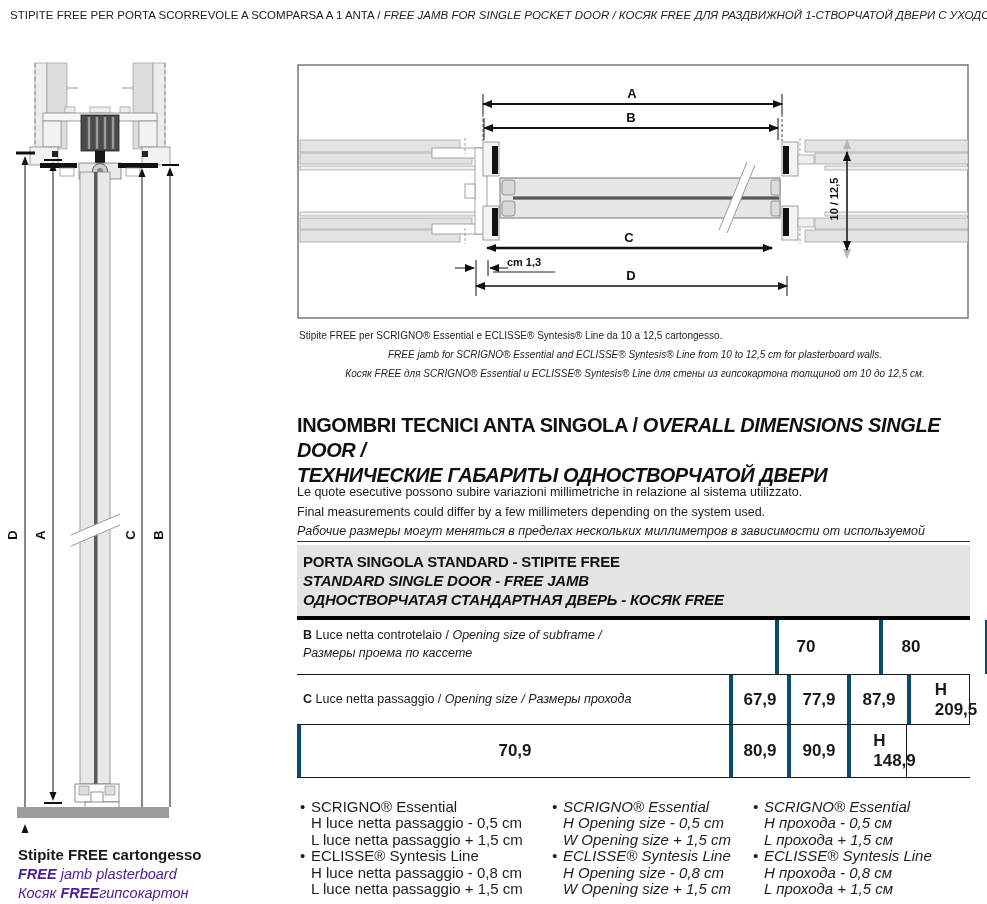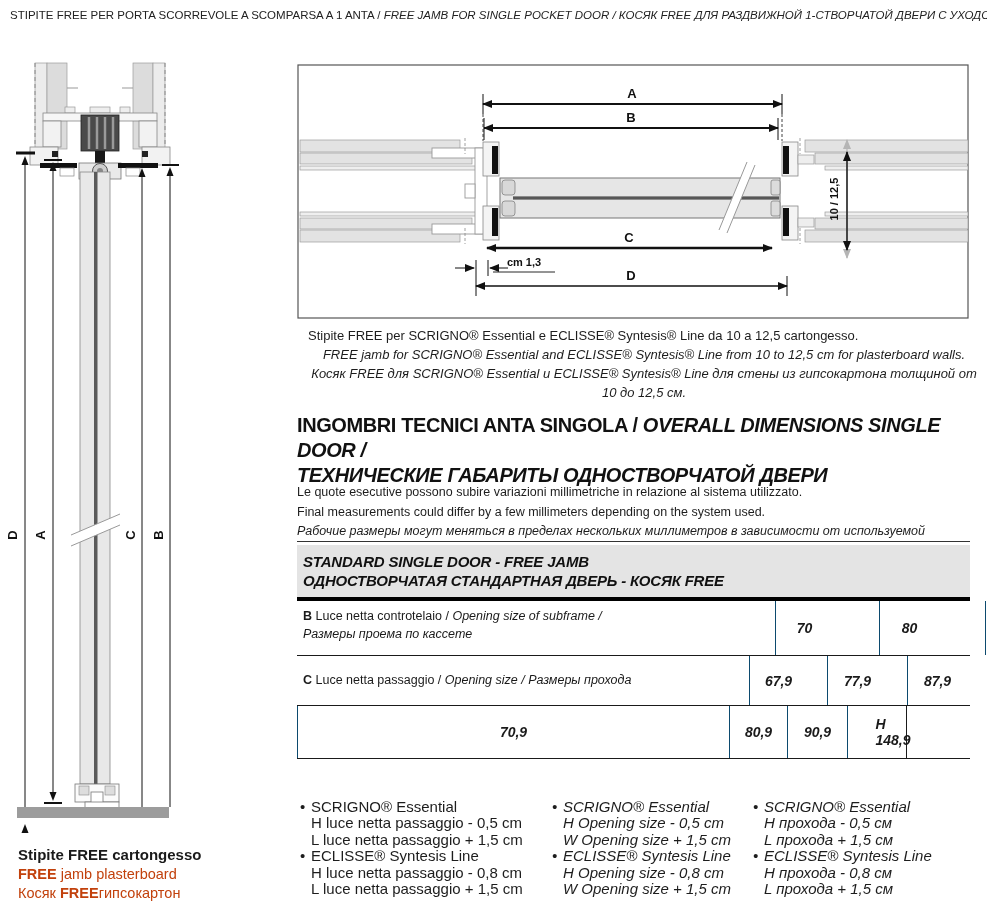--- a/index.html
+++ b/index.html
@@ -6,56 +6,56 @@
   body{
     width:987px;height:904px;position:relative;background:#ffffff;
     font-family:"Liberation Sans","DejaVu Sans",sans-serif;color:#1a1a1a;
     overflow:hidden;
   }
   .abs{position:absolute;}
   
   .top-header{left:10px;top:9px;font-size:11.5px;letter-spacing:0px;color:#222;white-space:nowrap;}
   .top-header .em{font-style:italic;}
   
-  .caption{left:308px;top:326px;width:672px;font-size:13px;line-height:19px;color:#1d1d1d;}
+  .caption{left:299px;top:326px;width:672px;font-size:10px;line-height:19px;color:#1d1d1d;}
   .caption .em{font-style:italic;text-align:center;}
   
   .heading{left:297px;top:413px;width:688px;font-size:20px;font-weight:bold;line-height:25px;letter-spacing:-0.4px;color:#111;}
   .heading .em{font-style:italic;}
   
   .notes{left:297px;top:483px;width:688px;font-size:12.5px;line-height:19.5px;color:#1d1d1d;}
   .notes .em{font-style:italic;}
   
   .tblwrap{left:297px;top:541px;width:673px;border-top:1px solid #333;}
   .tbl-title{margin-top:3px;background:#e4e4e4;border-bottom:4px solid #000;padding:7px 8px 7px 6px;
     font-size:15px;font-weight:bold;line-height:19px;letter-spacing:-0.2px;color:#111;}
   .tbl-title .em{font-style:italic;}
   .trow{display:grid;grid-template-columns:432px 58px 60px 60px 63px;border-bottom:1px solid #1a1a1a;}
   .trow .lab{font-size:12.5px;line-height:17.5px;padding:7px 8px 0 6px;}
   .trow .lab.mid{display:flex;align-items:center;padding-top:0;}
   .trow .lab b{font-weight:bold;}
   .trow .lab .em{font-style:italic;}
   .trow .val{display:flex;align-items:center;justify-content:center;
-    font-size:14px;font-weight:bold;border-left:1px solid #0c4a6e;font-style:italic;}
+    font-size:17px;font-weight:bold;border-left:4px solid #0c4a6e;}
   .trow .val:last-child{border-right:1px solid #1a1a1a;padding-left:32px;}
-  .h54{height:54px;gap:46px;} .h49{height:49px;gap:20px;} .h52{height:52px;}
+  .h54{height:54px;gap:46px;} .h49{height:49px;} .h52{height:52px;}
   
   .legend{left:300px;top:799px;width:680px;display:flex;font-size:15px;line-height:16.4px;color:#1d1d1d;}
   .lg-col{width:252px;}
   .lg-col.c2{width:201px;}
   .lg-col.c3{width:225px;}
   .lg-col.em{font-style:italic;}
   .lg-item{padding-left:11px;}
   .lg-brand{padding-left:0;}
   .blt{display:inline-block;width:11px;margin-left:0;}
   
   .footer{left:18px;top:845px;font-size:15px;line-height:19.5px;}
   .footer .l1{color:#1a1a1a;font-weight:bold;}
   .footer .l1 .xb{font-weight:900;}
-  .footer .l2{color:#c2410c;font-size:14.5px;}
+  .footer .l2{color:#4c1d95;font-style:italic;font-size:14.5px;}
   .footer .l2 b{font-weight:bold;}
   svg text{font-family:"Liberation Sans","DejaVu Sans",sans-serif;}
   .dimlab{font-size:13px;font-weight:bold;fill:#111;}
   .dimlab-sm{font-size:11px;font-weight:bold;fill:#111;}
 </style>
 </head>
 <body>
 
 <div class="abs top-header">
   <span>STIPITE FREE PER PORTA SCORREVOLE A SCOMPARSA A 1 ANTA / </span><span class="em">FREE JAMB FOR SINGLE POCKET DOOR / </span><span class="em">КОСЯК FREE ДЛЯ РАЗДВИЖНОЙ 1-СТВОРЧАТОЙ ДВЕРИ С УХОДОМ В СТЕНУ</span>
@@ -245,20 +245,21 @@
 </div>
 
 <div class="abs notes">
   <div>Le quote esecutive possono subire variazioni millimetriche in relazione al sistema utilizzato.</div>
   <div>Final measurements could differ by a few millimeters depending on the system used.</div>
   <div class="em">Рабочие размеры могут меняться в пределах нескольких миллиметров в зависимости от используемой системы.</div>
 </div>
 
 <div class="abs tblwrap">
   <div class="tbl-title">
+    <div>PORTA SINGOLA STANDARD - STIPITE FREE</div>
     <div class="em">STANDARD SINGLE DOOR - FREE JAMB</div>
     <div class="em">ОДНОСТВОРЧАТАЯ СТАНДАРТНАЯ ДВЕРЬ - КОСЯК FREE</div>
   </div>
 
   <div class="trow h54">
     <div class="lab">
       <b>B</b>
       <span>Luce netta controtelaio / </span><span class="em">Opening size of subframe /</span><br>
       <span class="em">Размеры проема по кассете</span>
     </div>

